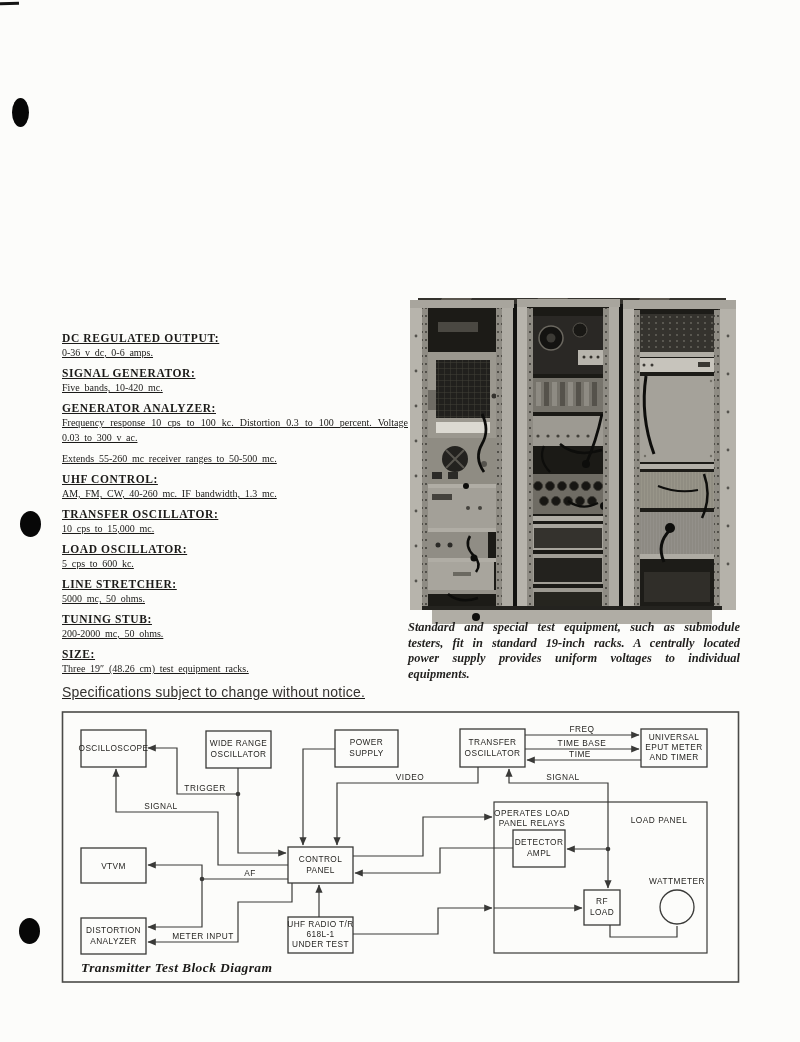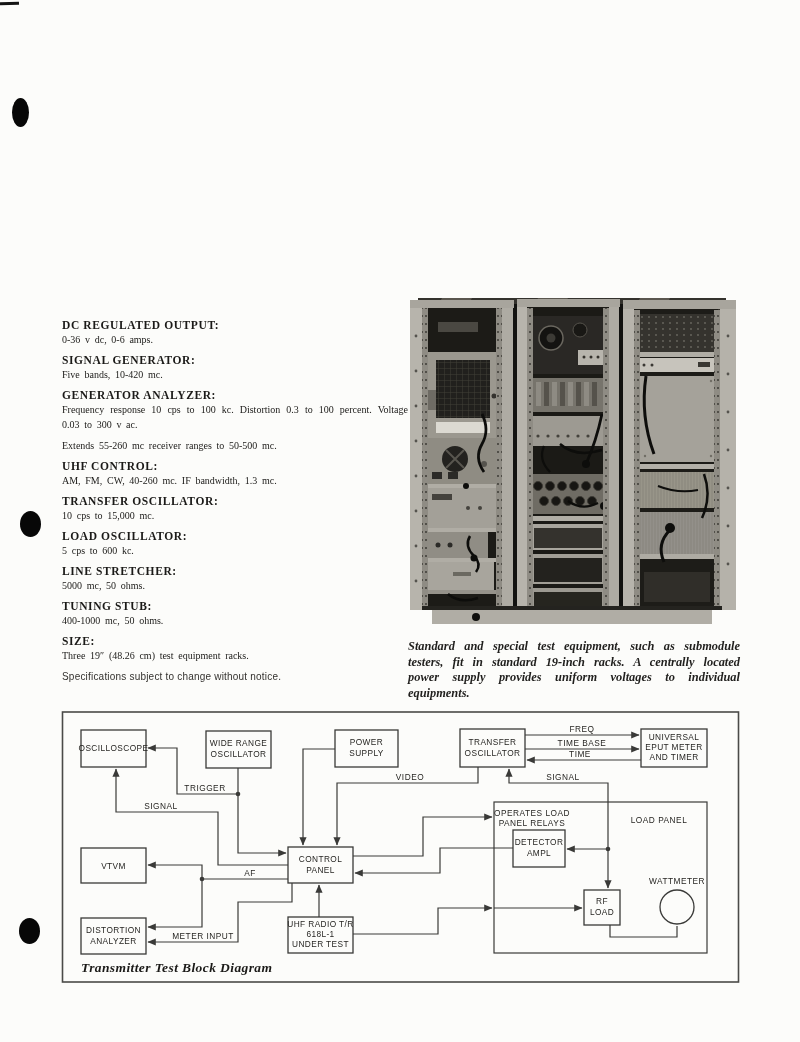--- a/index.html
+++ b/index.html
@@ -1,27 +1,27 @@
 <!DOCTYPE html>
 <html><head>
 <meta charset="utf-8">
 <style>
   html,body{margin:0;padding:0;}
   body{width:800px;height:1042px;background:#fcfcfa;font-family:"Liberation Serif",serif;}
   .page{position:relative;width:800px;height:1042px;background:#fcfcfa;overflow:hidden;color:#1b1a18;}
   .punch{position:absolute;background:#070707;border-radius:50%;}
   .sliver{position:absolute;left:0;top:2px;width:19px;height:3px;background:#141414;transform:rotate(-2deg);}
   
-  .specs{position:absolute;left:62px;top:318px;width:346px;}
+  .specs{position:absolute;left:62px;top:331px;width:346px;text-decoration:underline;}
   .spec{margin:0 0 6px 0;}
   .spec-h{font-weight:bold;font-size:11.5px;line-height:14px;letter-spacing:0.6px;}
   .spec-b{font-size:10px;line-height:15px;text-align:justify;word-spacing:0.22em;}
-  .footnote{margin-top:8px;font-family:"Liberation Sans",sans-serif;font-size:10px;color:#34322f;letter-spacing:0.2px;}
+  .footnote{margin-top:8px;font-family:"Liberation Sans",sans-serif;font-size:14px;color:#34322f;letter-spacing:0.2px;}
   
-  .caption{position:absolute;left:408px;top:639px;width:332px;font-style:italic;font-weight:bold;
+  .caption{position:absolute;left:408px;top:620px;width:332px;font-style:italic;font-weight:bold;
            font-size:12.4px;line-height:15.6px;text-align:justify;word-spacing:0.14em;color:#201f1d;}
   
   .photo{position:absolute;left:408px;top:296px;}
   .diagram{position:absolute;left:55px;top:702px;}
   svg text{font-family:"Liberation Sans",sans-serif;}
   .bx{fill:#fcfcfa;stroke:#3a3a38;stroke-width:1.3px;}
   .wr{fill:none;stroke:#3a3a38;stroke-width:1.2px;}
   .bt{font-size:8.3px;fill:#262522;letter-spacing:0.4px;text-anchor:middle;}
   .lb{font-size:8.3px;fill:#262522;letter-spacing:0.5px;text-anchor:middle;}
   .ttl{font-family:"Liberation Serif",serif;font-size:13.5px;font-weight:bold;font-style:italic;fill:#1b1a18;letter-spacing:0.4px;}
@@ -63,21 +63,21 @@
     <div class="spec">
         <div class="spec-h">LOAD OSCILLATOR:</div>
         <div class="spec-b">5 cps to 600 kc.</div>
       </div>
     <div class="spec">
         <div class="spec-h">LINE STRETCHER:</div>
         <div class="spec-b">5000 mc, 50 ohms.</div>
       </div>
     <div class="spec">
         <div class="spec-h">TUNING STUB:</div>
-        <div class="spec-b">400-1000 mc, 50 ohms.</div>
+        <div class="spec-b">200-2000 mc, 50 ohms.</div>
       </div>
     <div class="spec">
         <div class="spec-h">SIZE:</div>
         <div class="spec-b">Three 19″ (48.26 cm) test equipment racks.</div>
       </div>
     <div class="footnote">Specifications subject to change without notice.</div>
   </div>
 
   <svg class="photo" width="328" height="334" viewBox="0 0 328 334">
     <defs>

